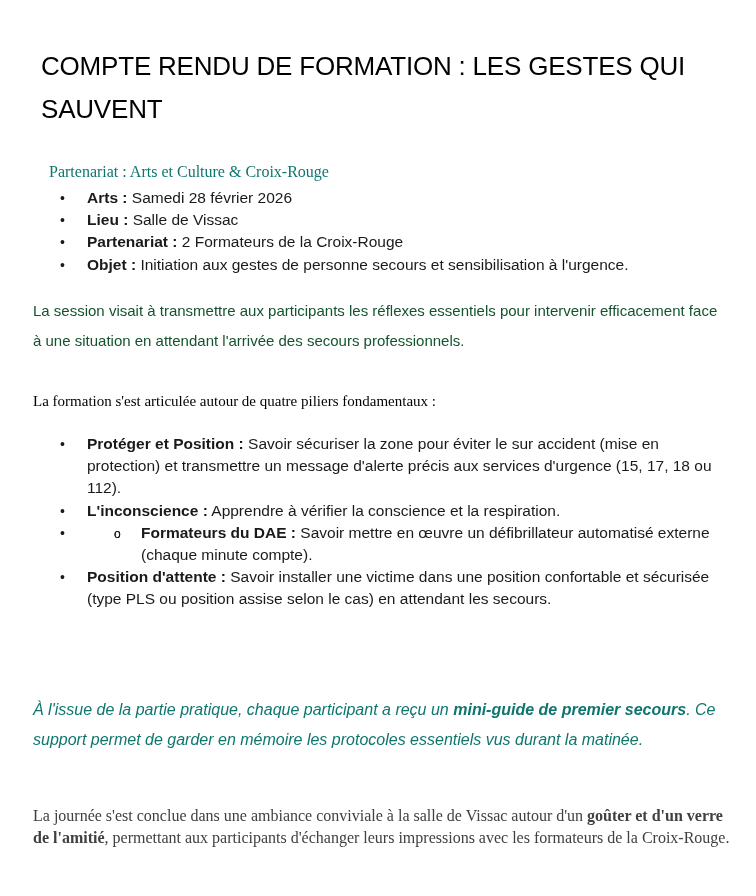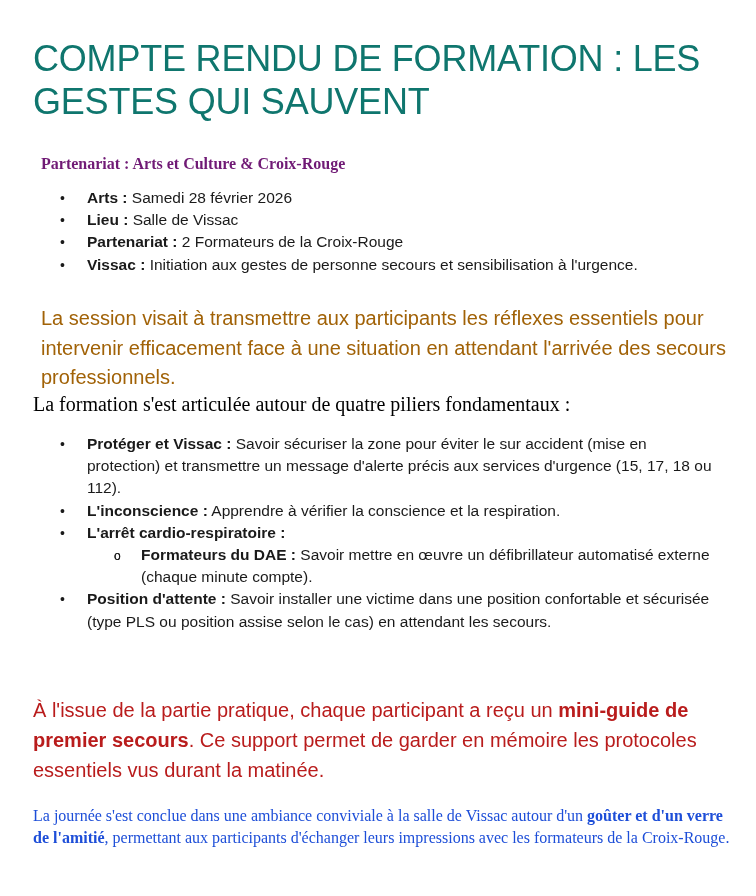--- a/index.html
+++ b/index.html
@@ -3,60 +3,60 @@
   <meta charset="utf-8">
   <style>
     html, body { margin: 0; padding: 0; background: #ffffff; }
     body { width: 756px; height: 896px; overflow: hidden; position: relative; }
     .page { position: absolute; left: 33px; top: 0; width: 700px; }
     .sans { font-family: "Liberation Sans", "DejaVu Sans", sans-serif; }
     .serif { font-family: "Liberation Serif", "DejaVu Serif", serif; }
 
     .title {
       position: absolute; top: 37px; left: 0; width: 690px;
-      font-size: 36px; line-height: 43px; color: #0f766e; font-weight: normal;
-      margin: 0; letter-spacing: -0.2px;
+      font-size: 26px; line-height: 43px; color: #000000; font-weight: normal;
+      margin: 8px; letter-spacing: -0.2px;
     }
     .partner {
       position: absolute; top: 147px; left: 0;
-      font-size: 16px; font-weight: bold; color: #701a75; margin: 8px;
+      font-size: 16px; font-weight: normal; color: #0f766e; margin: 16px;
     }
     ul { margin: 0; padding: 0; list-style: none; }
     .info-list { position: absolute; top: 187px; left: 0; width: 700px; }
     .info-list li, .pillars li {
       position: relative; padding-left: 54px; font-size: 15.5px; line-height: 22.2px; color: #1a1a1a;
     }
     .bullet {
       position: absolute; left: 27px; top: 0; font-size: 14px; color: #1a1a1a;
     }
     .bold { font-weight: bold; }
 
     .intro {
       position: absolute; top: 296px; left: 0; width: 690px;
-      font-size: 20px; line-height: 29.5px; color: #a16207; margin: 8px;
+      font-size: 15px; line-height: 29.5px; color: #14532d; margin: 0;
     }
     .pillars-lead {
       position: absolute; top: 393px; left: 0;
-      font-size: 20px; color: #000; margin: 0;
+      font-size: 15px; color: #000; margin: 0;
     }
     .pillars { position: absolute; top: 433px; left: 0; width: 690px; }
     .sub { margin: 0; padding: 0; list-style: none; }
     .sub li { position: relative; padding-left: 54px; }
     .sub .circ {
       position: absolute; left: 27px; top: 1px; font-size: 12px; color: #1a1a1a;
     }
 
     .guide {
       position: absolute; top: 695px; left: 0; width: 700px;
-      font-size: 20px; line-height: 30px; color: #b91c1c; margin: 0;
+      font-size: 16px; line-height: 30px; color: #0f766e; margin: 0; font-style: italic;
     }
     .guide b { font-weight: bold; }
     .closing {
       position: absolute; top: 805px; left: 0; width: 700px;
-      font-size: 16px; line-height: 22px; color: #1d4ed8; margin: 0;
+      font-size: 16px; line-height: 22px; color: #404040; margin: 0;
     }
   </style>
 </head>
 <body>
 
 <div class="page">
 
   <h1 class="title sans">COMPTE RENDU DE FORMATION : LES GESTES QUI SAUVENT</h1>
 
   <p class="partner serif">Partenariat : Arts et Culture &amp; Croix-Rouge</p>
@@ -69,40 +69,39 @@
     <li>
       <span class="bullet">•</span>
       <span class="bold">Lieu :</span><span> Salle de Vissac</span>
     </li>
     <li>
       <span class="bullet">•</span>
       <span class="bold">Partenariat :</span><span> 2 Formateurs de la Croix-Rouge</span>
     </li>
     <li>
       <span class="bullet">•</span>
-      <span class="bold">Vissac :</span><span> Initiation aux gestes de personne secours et sensibilisation à l'urgence.</span>
+      <span class="bold">Objet :</span><span> Initiation aux gestes de personne secours et sensibilisation à l'urgence.</span>
     </li>
   </ul>
 
   <p class="intro sans">La session visait à transmettre aux participants les réflexes essentiels pour intervenir efficacement face à une situation en attendant l'arrivée des secours professionnels.</p>
 
   <p class="pillars-lead serif">La formation s'est articulée autour de quatre piliers fondamentaux :</p>
 
   <ul class="pillars sans">
     <li>
       <span class="bullet">•</span>
-      <span class="bold">Protéger et Vissac :</span><span> Savoir sécuriser la zone pour éviter le sur accident (mise en protection) et transmettre un message d'alerte précis aux services d'urgence (15, 17, 18 ou 112).</span>
+      <span class="bold">Protéger et Position :</span><span> Savoir sécuriser la zone pour éviter le sur accident (mise en protection) et transmettre un message d'alerte précis aux services d'urgence (15, 17, 18 ou 112).</span>
     </li>
     <li>
       <span class="bullet">•</span>
       <span class="bold">L'inconscience :</span><span> Apprendre à vérifier la conscience et la respiration.</span>
     </li>
     <li>
       <span class="bullet">•</span>
-      <span class="bold">L'arrêt cardio-respiratoire :</span>
       <ul class="sub">
         <li>
           <span class="circ">o</span>
         </li>
         <li>
           <span class="circ">o</span>
           <span class="bold">Formateurs du DAE :</span><span> Savoir mettre en œuvre un défibrillateur automatisé externe (chaque minute compte).</span>
         </li>
       </ul>
     </li>

